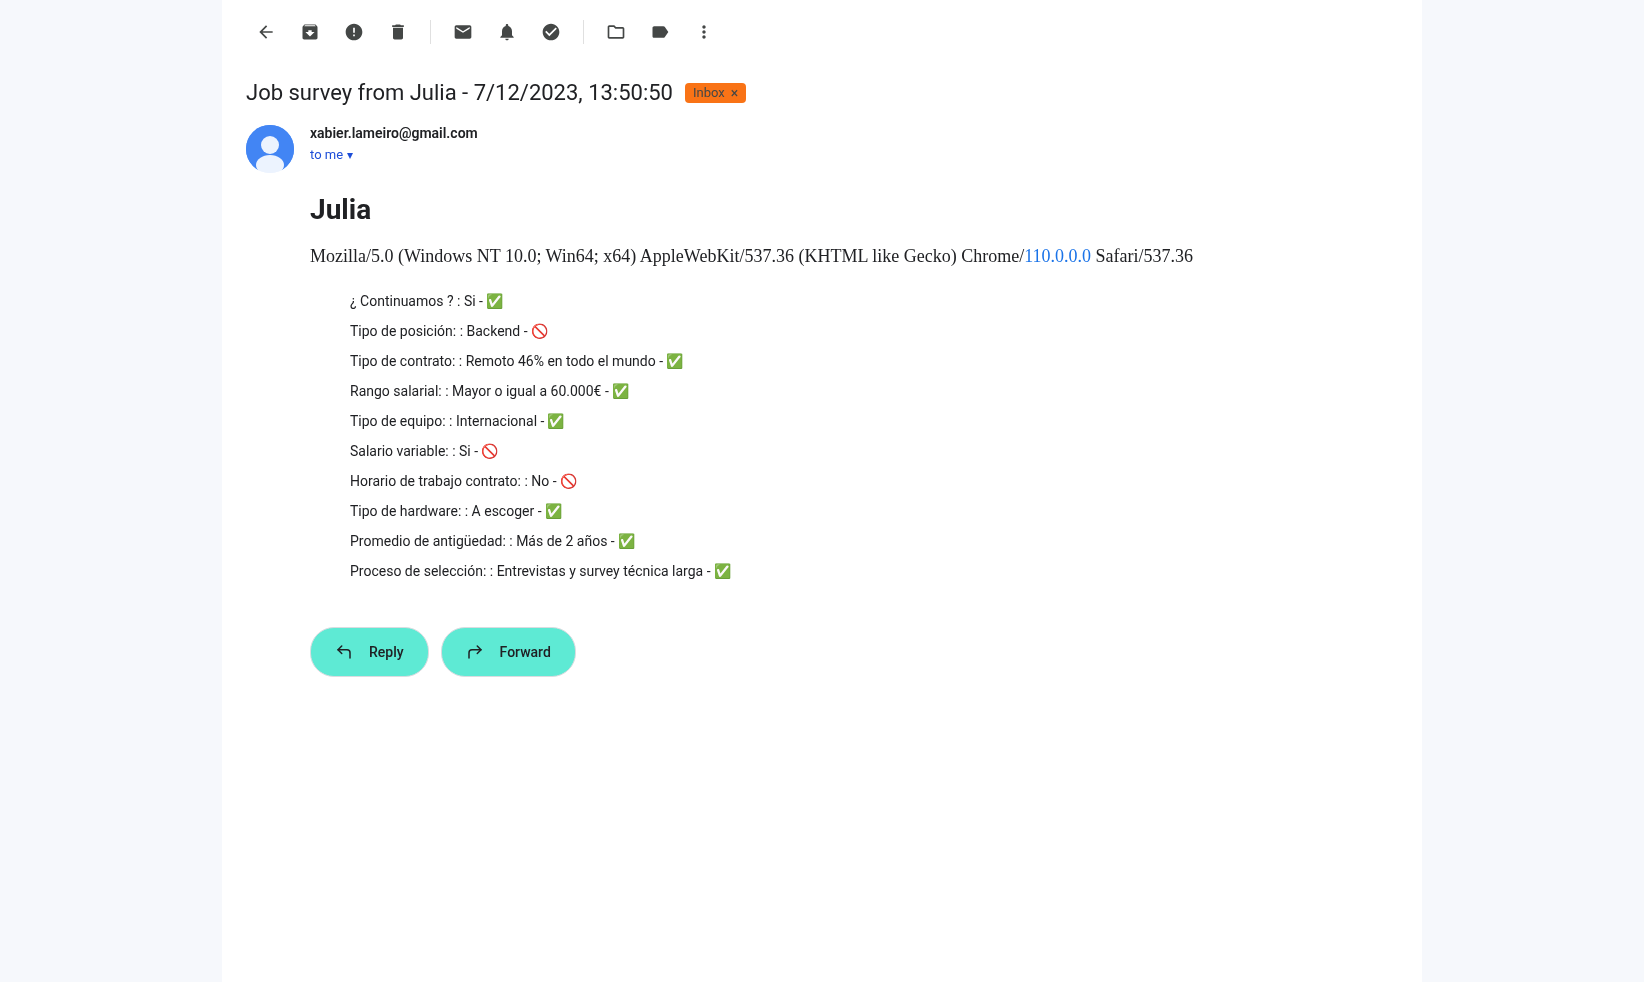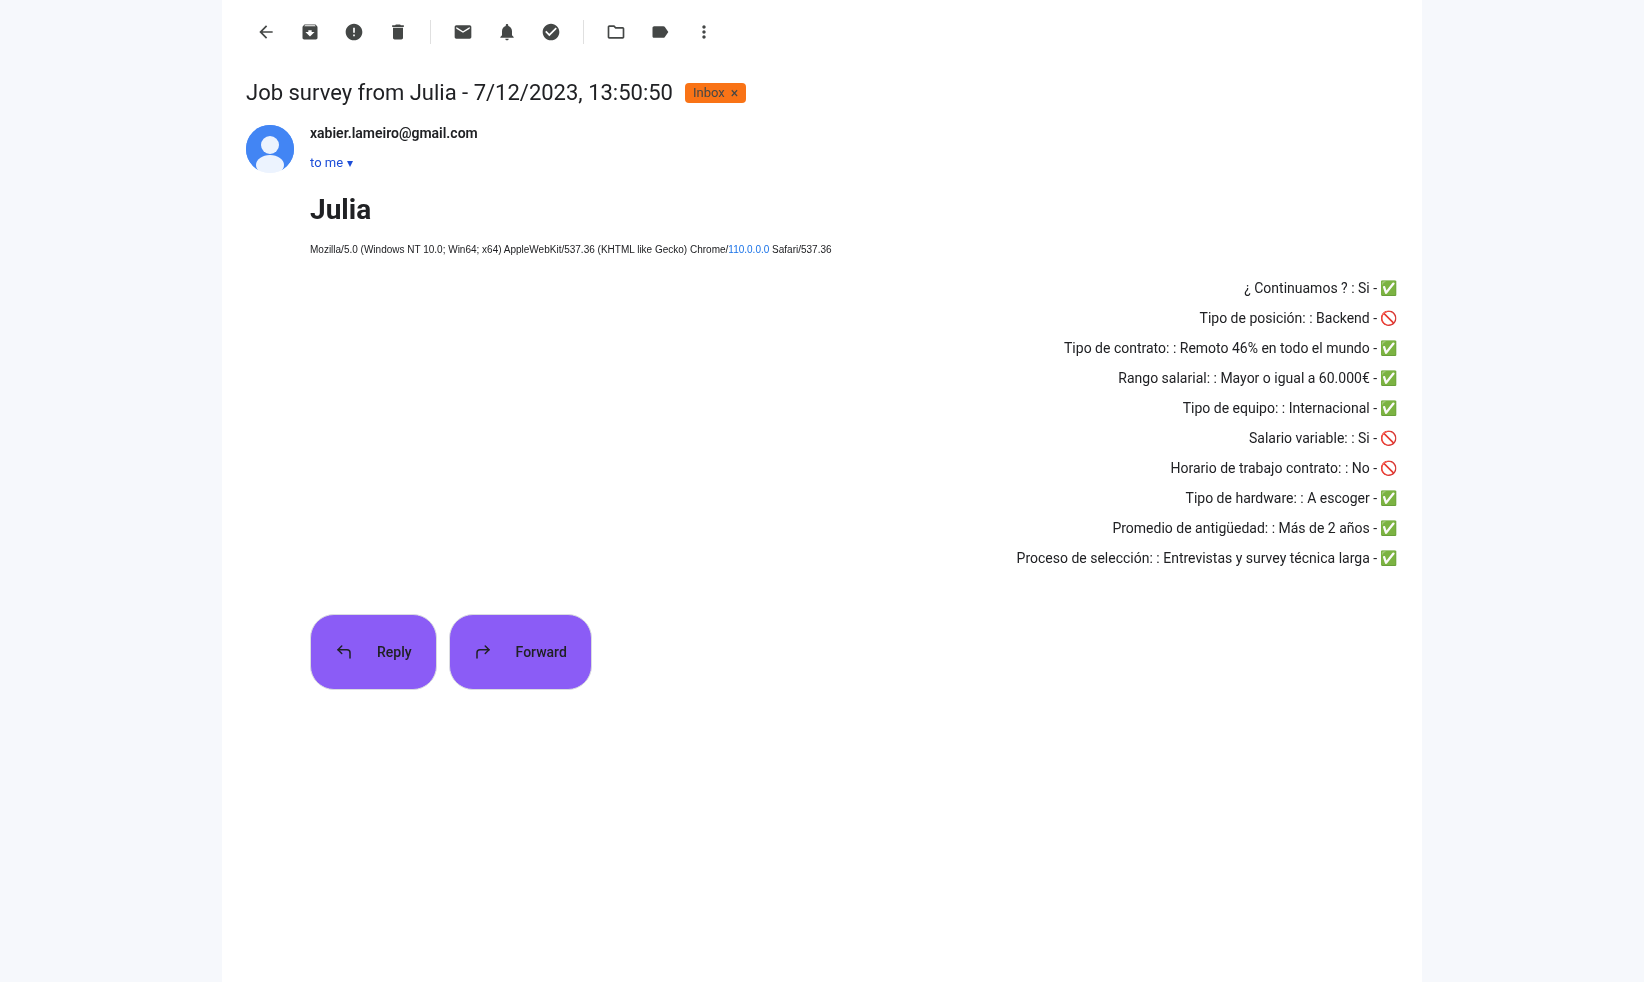--- a/index.html
+++ b/index.html
@@ -88,21 +88,21 @@
       justify-content: center;
       flex-shrink: 0;
     }
     .avatar-svg {
       width: 48px;
       height: 48px;
     }
     .sender-info {
       display: flex;
       flex-direction: column;
-      gap: 14px;
+      gap: 6px;
     }
     .sender-email {
       font-size: 14px;
       font-weight: 600;
       color: #202124;
     }
     .sender-to {
       font-size: 13px;
       color: #1d4ed8;
       display: flex;
@@ -116,55 +116,54 @@
     
     .email-body {
       padding: 8px 24px 8px 88px;
     }
     .email-name {
       font-size: 28px;
       font-weight: 700;
       margin-bottom: 16px;
     }
     .email-useragent {
-      font-family: Liberation Sans, sans-serif;
-      font-size: 10px;
+      font-family: Liberation Serif, serif;
+      font-size: 18px;
       color: #202124;
       margin-bottom: 16px;
       line-height: 1.6;
     }
     .email-useragent a {
       color: #1a73e8;
       text-decoration: none;
     }
     .email-list {
       list-style: none;
       padding-left: 40px;
       font-size: 14px;
       line-height: 2;
       color: #202124;
     }
     .email-list li {
       margin-bottom: 2px;
-      text-align: right;
     }
     
     .action-area {
       padding: 32px 24px 32px 88px;
       display: flex;
       gap: 12px;
     }
     .action-btn {
       display: inline-flex;
       align-items: center;
-      gap: 24px;
+      gap: 16px;
       border: 1px solid #dadce0;
       border-radius: 24px;
-      background: #8b5cf6;
-      padding: 28px 24px;
+      background: #5eead4;
+      padding: 15px 24px;
       font-size: 14px;
       font-weight: 500;
       color: #202124;
       cursor: pointer;
       font-family: inherit;
     }
     .action-btn svg {
       width: 18px;
       height: 18px;
     }

